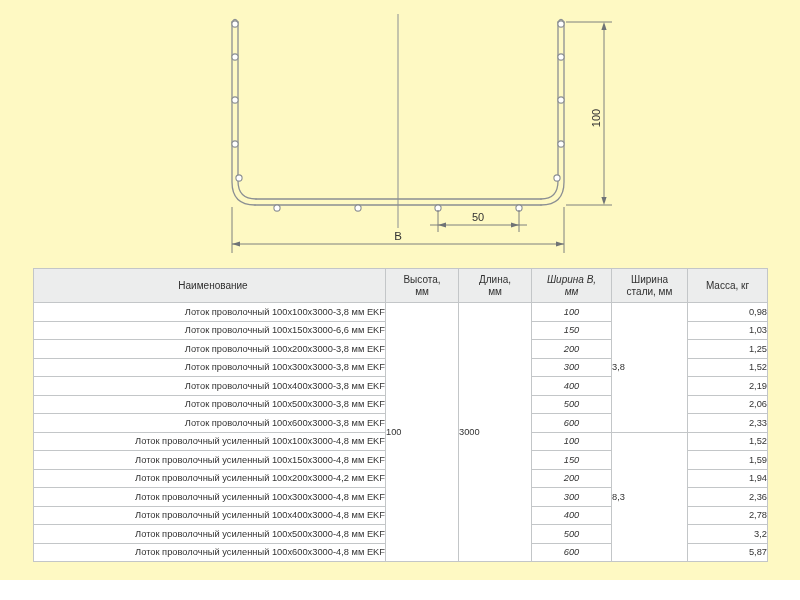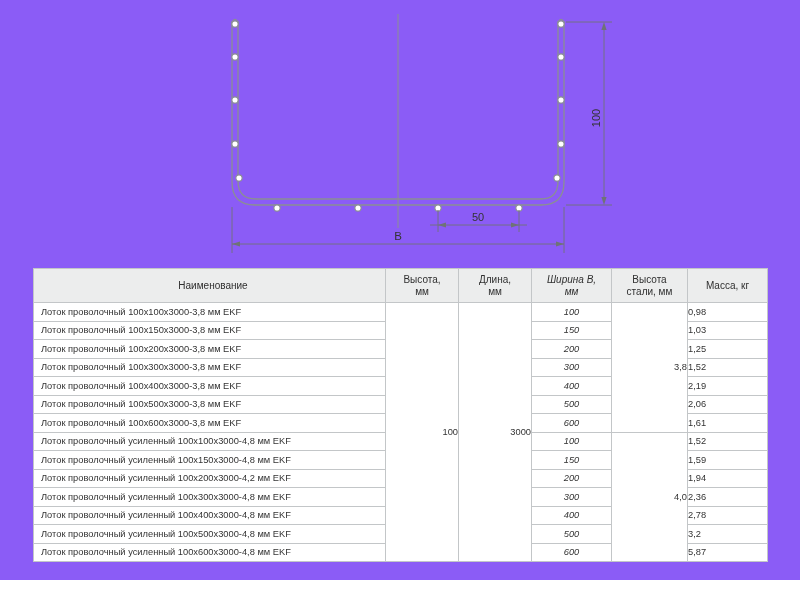--- a/index.html
+++ b/index.html
@@ -8,21 +8,21 @@
     width: 800px; height: 600px;
     background: #ffffff;
     font-family: "Liberation Sans", sans-serif;
     color: #2b2b2b;
     overflow: hidden;
   }
   #page {
     position: relative;
     width: 800px;
     height: 580px;
-    background: #8b5cf6;
+    background: #fef9c3;
   }
 
   
   #drawing {
     position: absolute;
     left: 0; top: 0;
     width: 800px;
     height: 268px;
   }
   #drawing svg { display: block; }
@@ -49,28 +49,28 @@
     background: #ffffff;
   }
   table.spec thead th {
     background: #eceded;
     height: 34px;
     text-align: center;
     font-size: 10px;
     line-height: 1.2;
     color: #2f2f2f;
   }
-  .c-name { width: 352px; text-align: left; padding-left: 7px !important; }
+  .c-name { width: 352px; text-align: right; padding-left: 7px !important; }
   .c-h    { width: 73px;  text-align: center; }
   .c-len  { width: 73px;  text-align: center; margin-left: 22px; }
   .c-w    { width: 80px;  text-align: center; font-style: italic; }
   .c-th   { width: 76px;  text-align: center; }
-  .c-m    { width: 80px;  text-align: left; }
-
-  td.merged { text-align: right; vertical-align: middle; }
+  .c-m    { width: 80px;  text-align: right; }
+
+  td.merged { text-align: left; vertical-align: middle; }
   .thead-sub { display: block; }
 </style>
 </head>
 <body>
 
 <div id="page">
 
   <div id="drawing">
     <svg width="800" height="268" viewBox="0 0 800 268" xmlns="http://www.w3.org/2000/svg">
       <g fill="none" stroke="#8b8f93" stroke-width="1.3" stroke-linecap="round">
@@ -158,41 +158,41 @@
           </th>
           <th class="c-len">
             <span class="thead-sub">Длина,</span>
             <span class="thead-sub">мм</span>
           </th>
           <th class="c-w">
             <span class="thead-sub">Ширина В,</span>
             <span class="thead-sub">мм</span>
           </th>
           <th class="c-th">
-            <span class="thead-sub">Высота</span>
+            <span class="thead-sub">Ширина</span>
             <span class="thead-sub">стали, мм</span>
           </th>
           <th class="c-m">
             <span class="thead-sub">Масса, кг</span>
           </th>
         </tr>
       </thead>
       <tbody>
 
         <tr>
           <td class="c-name">Лоток проволочный 100х100х3000-3,8 мм EKF</td>
           <td class="c-h merged" rowspan="14">100</td>
           <td class="c-len merged" rowspan="14">3000</td>
           <td class="c-w">100</td>
           <td class="c-th merged" rowspan="7">3,8</td>
           <td class="c-m">0,98</td>
         </tr>
 
         <tr>
-          <td class="c-name">Лоток проволочный 100х150х3000-3,8 мм EKF</td>
+          <td class="c-name">Лоток проволочный 100х150х3000-6,6 мм EKF</td>
           <td class="c-w">150</td>
           <td class="c-m">1,03</td>
         </tr>
         <tr>
           <td class="c-name">Лоток проволочный 100х200х3000-3,8 мм EKF</td>
           <td class="c-w">200</td>
           <td class="c-m">1,25</td>
         </tr>
         <tr>
           <td class="c-name">Лоток проволочный 100х300х3000-3,8 мм EKF</td>
@@ -205,27 +205,27 @@
           <td class="c-m">2,19</td>
         </tr>
         <tr>
           <td class="c-name">Лоток проволочный 100х500х3000-3,8 мм EKF</td>
           <td class="c-w">500</td>
           <td class="c-m">2,06</td>
         </tr>
         <tr>
           <td class="c-name">Лоток проволочный 100х600х3000-3,8 мм EKF</td>
           <td class="c-w">600</td>
-          <td class="c-m">1,61</td>
+          <td class="c-m">2,33</td>
         </tr>
 
         <tr>
           <td class="c-name">Лоток проволочный усиленный 100х100х3000-4,8 мм EKF</td>
           <td class="c-w">100</td>
-          <td class="c-th merged" rowspan="7">4,0</td>
+          <td class="c-th merged" rowspan="7">8,3</td>
           <td class="c-m">1,52</td>
         </tr>
 
         <tr>
           <td class="c-name">Лоток проволочный усиленный 100х150х3000-4,8 мм EKF</td>
           <td class="c-w">150</td>
           <td class="c-m">1,59</td>
         </tr>
         <tr>
           <td class="c-name">Лоток проволочный усиленный 100х200х3000-4,2 мм EKF</td>

